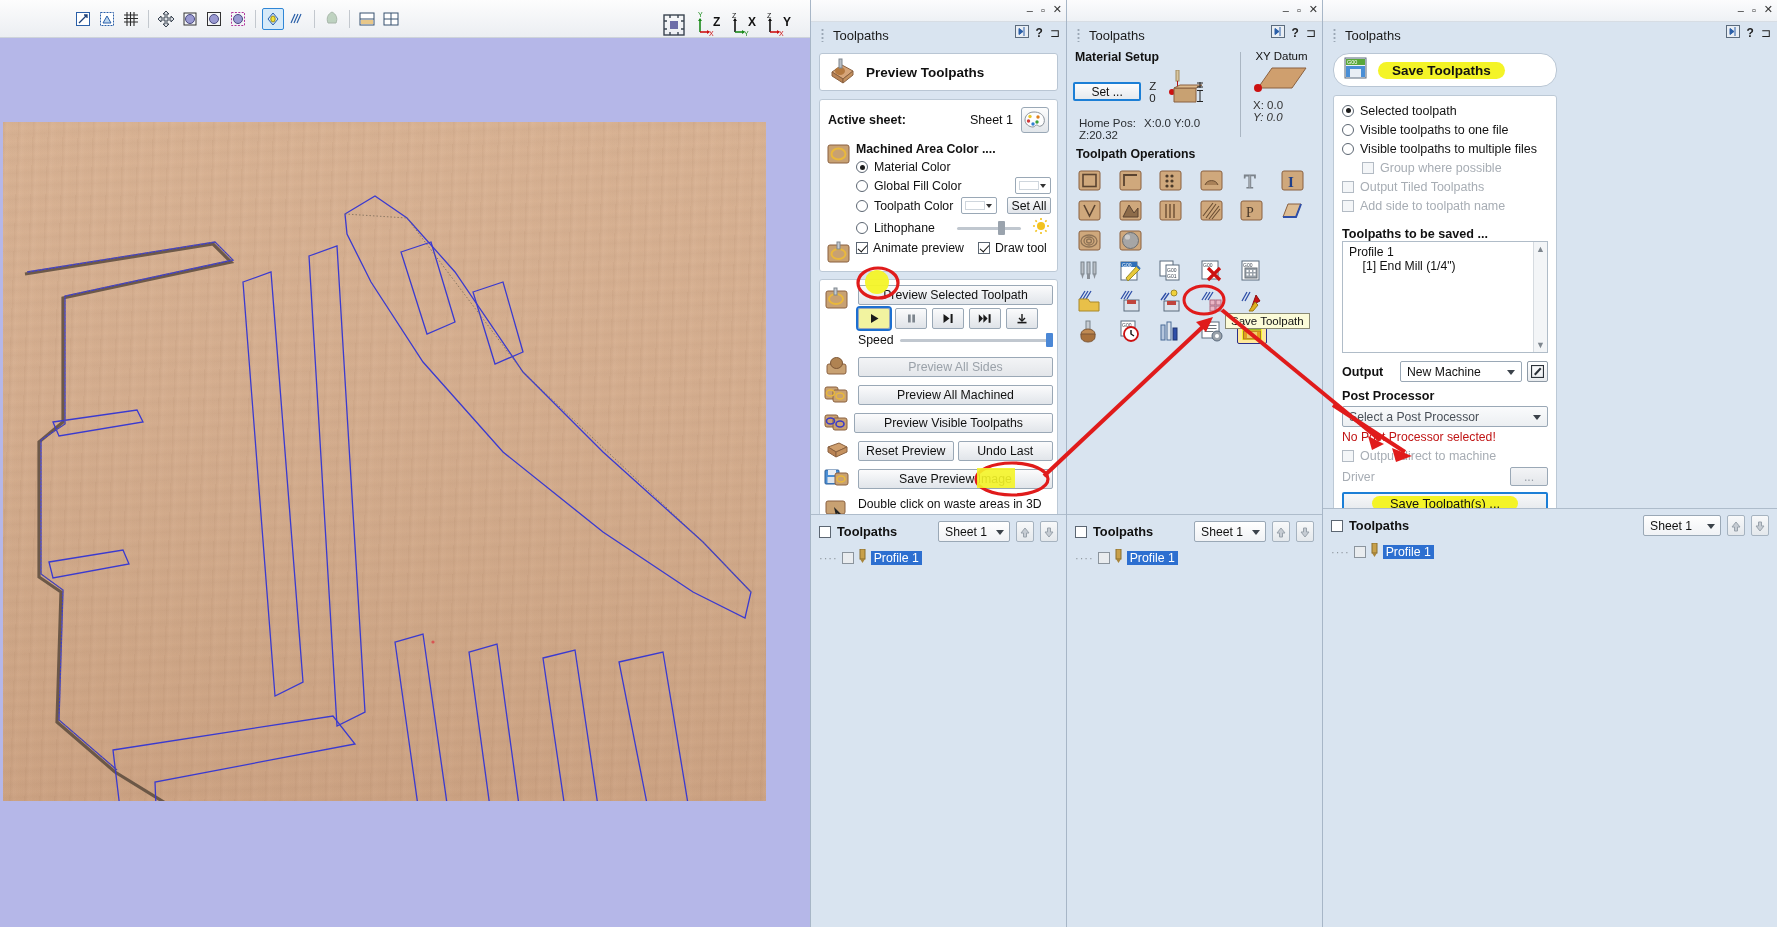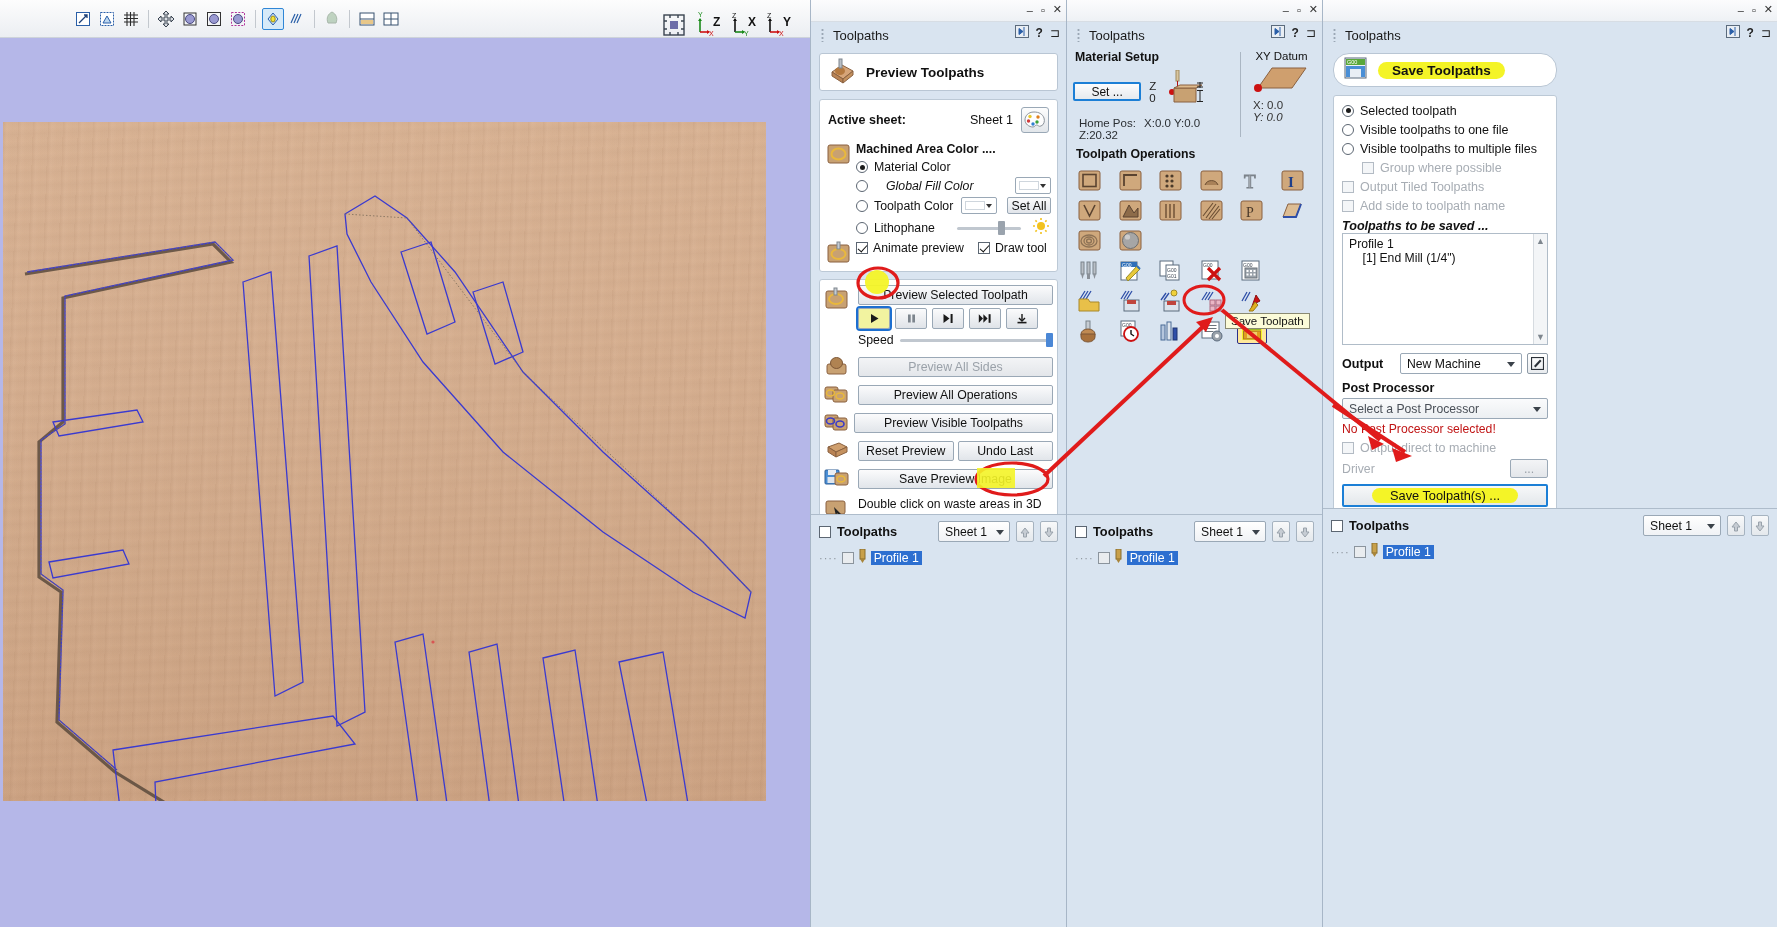--- a/index.html
+++ b/index.html
@@ -489,21 +489,21 @@
               <ellipse cx="12.5" cy="12" rx="7" ry="5.5" fill="none" stroke="#e9b83c" stroke-width="2"></ellipse>
             </svg>
         </span>
         <div style="flex:1;">
           <div class="bold12">Machined Area Color ....</div>
 
           <div class="rowline" style="margin-top:4px;gap:6px;">
             <span class="rad on"></span>
             <span class="radio-lbl">Material Color</span>
           </div>
-          <div class="rowline" style="margin-top:3px;gap:18px;font-style:italic;">
+          <div class="rowline" style="margin-top:3px;gap:6px;">
             <span class="rad"></span>
             <span class="radio-lbl">Global Fill Color</span>
             <span class="selcombo" style="margin-left:auto;">
                 <span class="sw"></span>
               </span>
           </div>
           <div class="rowline" style="margin-top:3px;gap:6px;">
             <span class="rad"></span>
             <span class="radio-lbl">Toolpath Color</span>
             <span class="selcombo" style="margin-left:auto;">
@@ -615,21 +615,21 @@
       </div>
       <div style="display:flex;align-items:center;gap:4px;margin-top:4px;">
         <span class="ico24">
           <svg width="26" height="22" viewBox="0 0 26 22">
               <rect x="1" y="4" width="13" height="12" rx="2" fill="#c8a172" stroke="#8a6140"></rect>
               <rect x="9" y="7" width="14" height="12" rx="2" fill="#c8a172" stroke="#8a6140"></rect>
               <ellipse cx="6.5" cy="10" rx="4" ry="3" fill="none" stroke="#e9b83c" stroke-width="1.6"></ellipse>
               <ellipse cx="16" cy="13" rx="4" ry="3" fill="none" stroke="#e9b83c" stroke-width="1.6"></ellipse>
             </svg>
         </span>
-        <span class="btn wide">Preview All Operations</span>
+        <span class="btn wide">Preview All Machined</span>
       </div>
       <div style="display:flex;align-items:center;margin-top:4px;">
         <span class="ico24">
           <svg width="26" height="22" viewBox="0 0 26 22">
               <rect x="1" y="4" width="13" height="12" rx="2" fill="#c8a172" stroke="#8a6140"></rect>
               <rect x="9" y="7" width="14" height="12" rx="2" fill="#c8a172" stroke="#8a6140"></rect>
               <ellipse cx="6.5" cy="10" rx="4" ry="3" fill="none" stroke="#3b3bc8" stroke-width="1.6"></ellipse>
               <ellipse cx="16" cy="13" rx="4" ry="3" fill="none" stroke="#3b3bc8" stroke-width="1.6"></ellipse>
             </svg>
         </span>
@@ -1113,21 +1113,21 @@
       </div>
       <div class="optrow">
         <span class="cbx dis"></span>
         <span class="t dis">Output Tiled Toolpaths</span>
       </div>
       <div class="optrow">
         <span class="cbx dis"></span>
         <span class="t dis">Add side to toolpath name</span>
       </div>
 
-      <div class="fldlbl" style="margin-top:4px;font-style:italic;">Toolpaths to be saved ...</div>
+      <div class="fldlbl" style="margin-top:12px;">Toolpaths to be saved ...</div>
       <div class="listbox">
         <div>Profile 1</div>
         <div style="white-space:pre;">    [1] End Mill (1/4")</div>
         <div class="scrollv">
           <span class="sarrow">▲</span>
           <span class="sarrow">▼</span>
         </div>
       </div>
 
       <div style="display:flex;align-items:center;margin-top:8px;">

